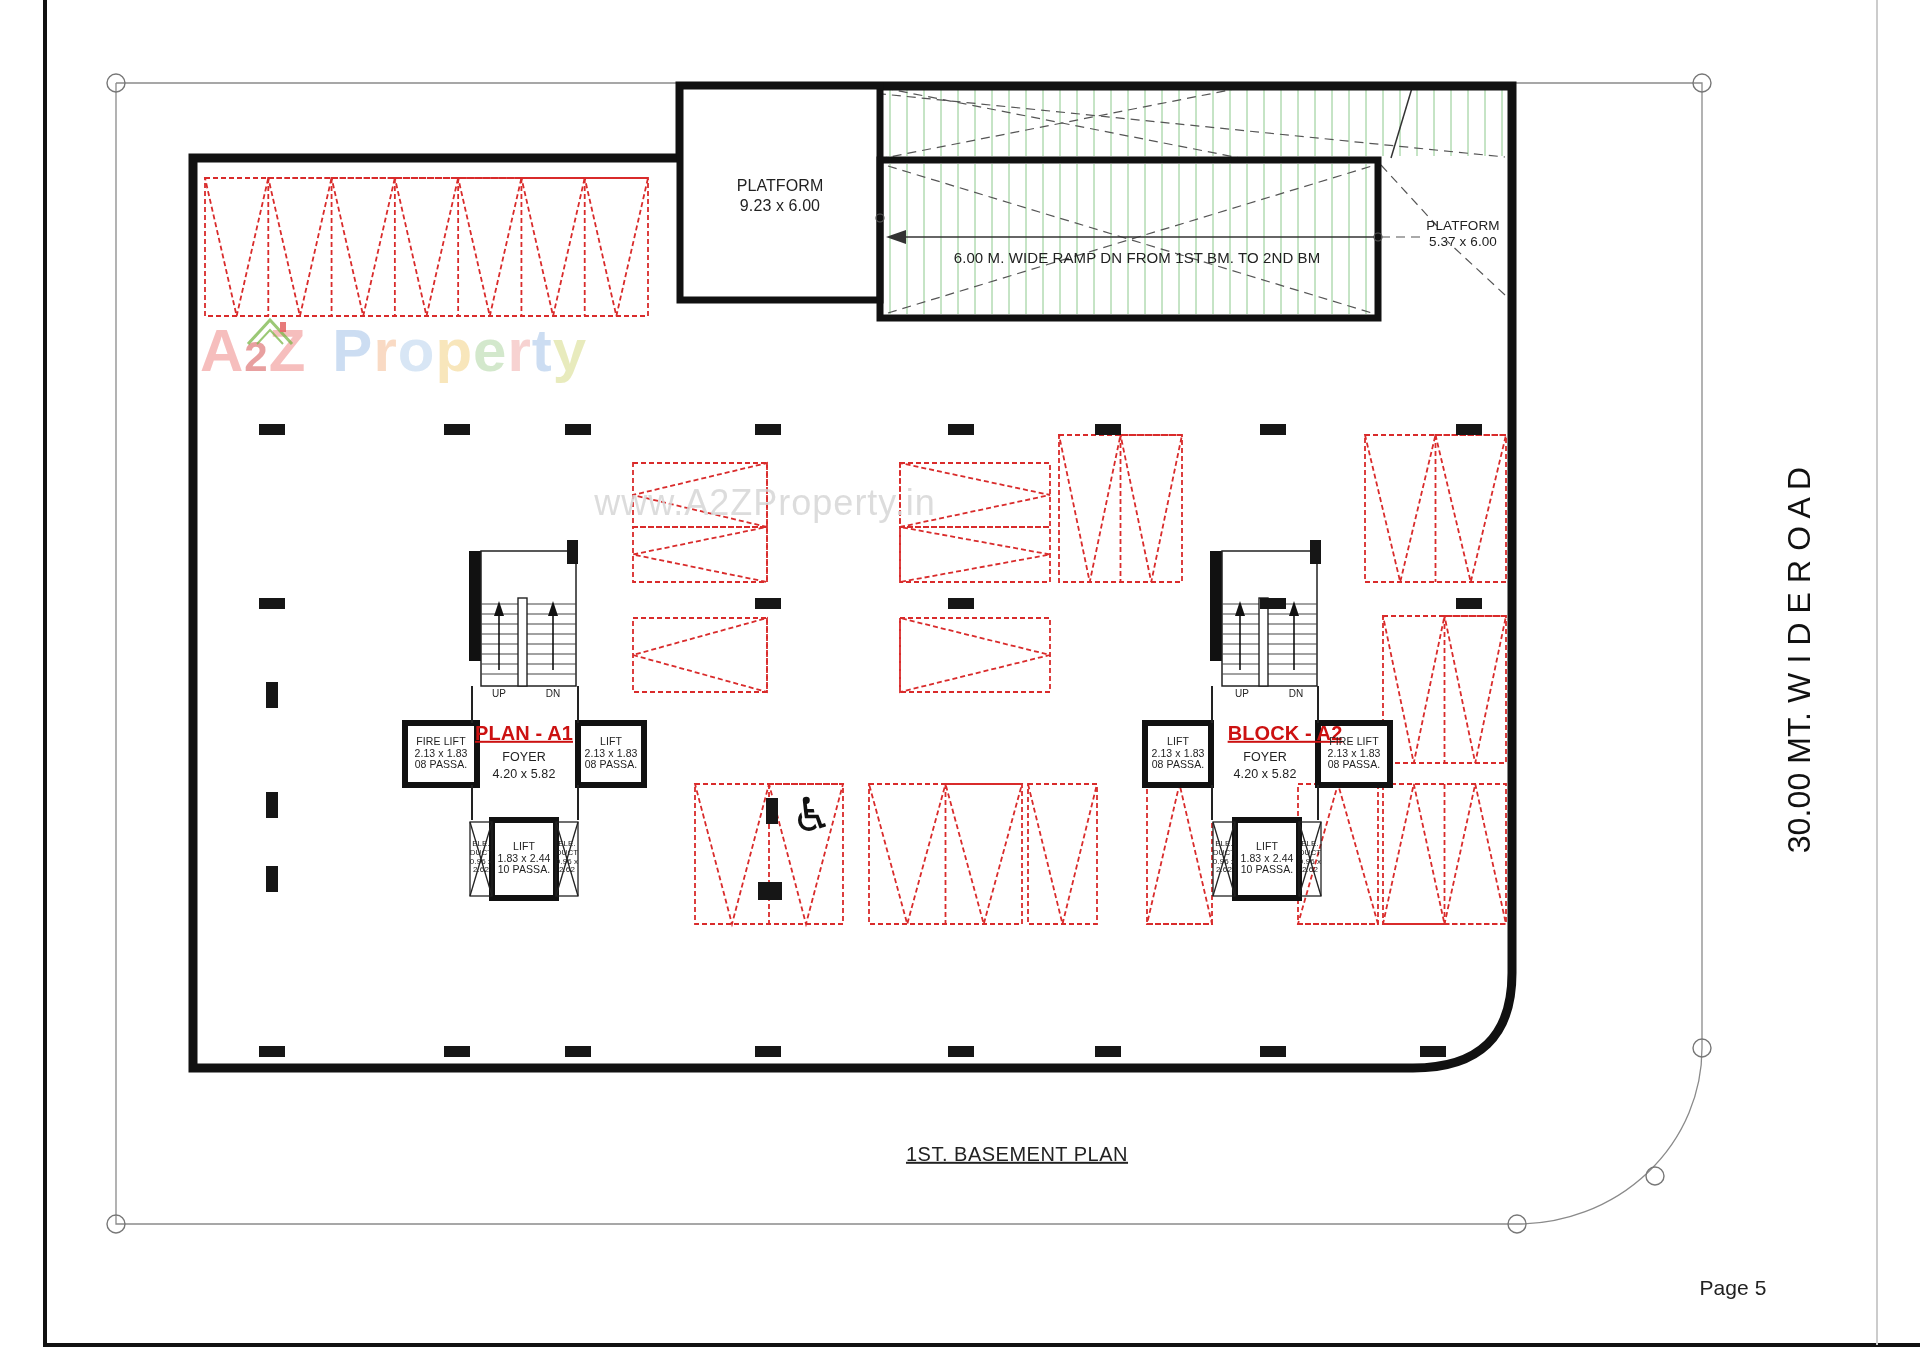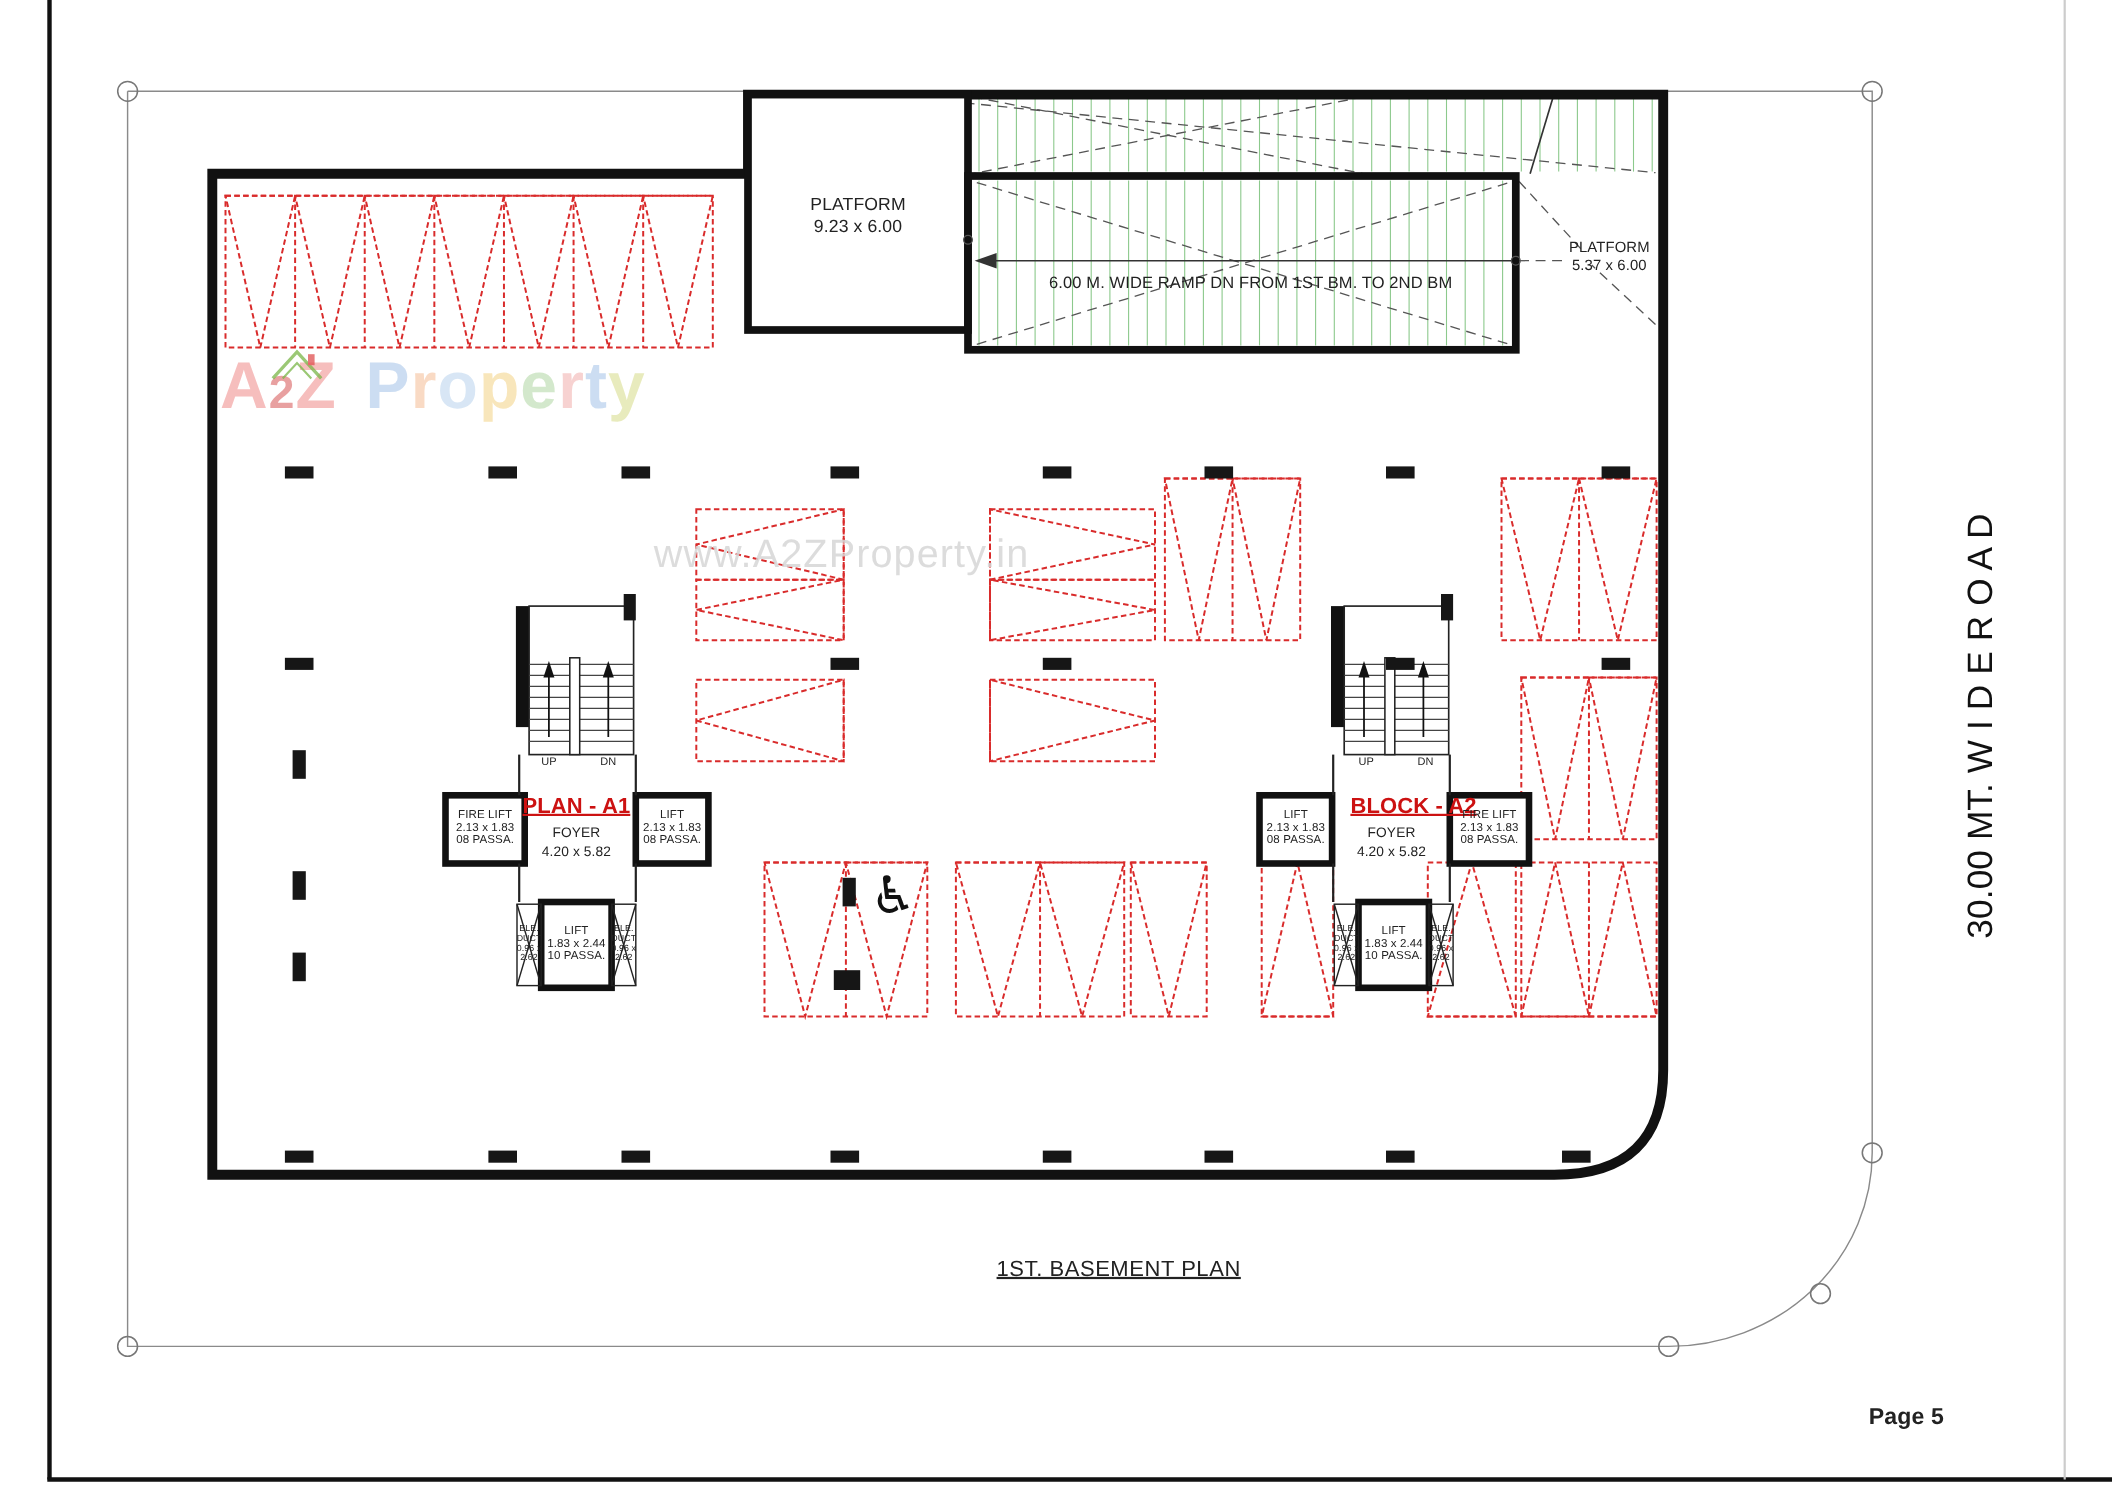--- a/index.html
+++ b/index.html
@@ -356,14 +356,14 @@
     <div class="ln">ELE.</div>
       <div class="ln">DUCT</div>
     <div class="ln">0.96 x</div>
       <div class="ln">2.62</div>
   </div>
 
   <div class="lbl" style="left:812px;top:815px;font-size:47px;color:#111;font-family:'DejaVu Sans',sans-serif;">♿</div>
 
   <div class="lbl" style="left:1017px;top:1154px;font-size:20px;text-decoration:underline;letter-spacing:0.5px;">1ST. BASEMENT PLAN</div>
   <div class="lbl road" style="left:1800px;top:660px;font-size:32px;transform:translate(-50%,-50%) rotate(-90deg);">30.00 MT.   W I D E    R O A D</div>
-  <div class="lbl" style="left:1733px;top:1288px;font-size:21px;font-weight:bold;">Page 5</div>
+  <div class="lbl" style="left:1733px;top:1288px;font-size:21px;">Page 5</div>
 </div>
 
 </body></html>

